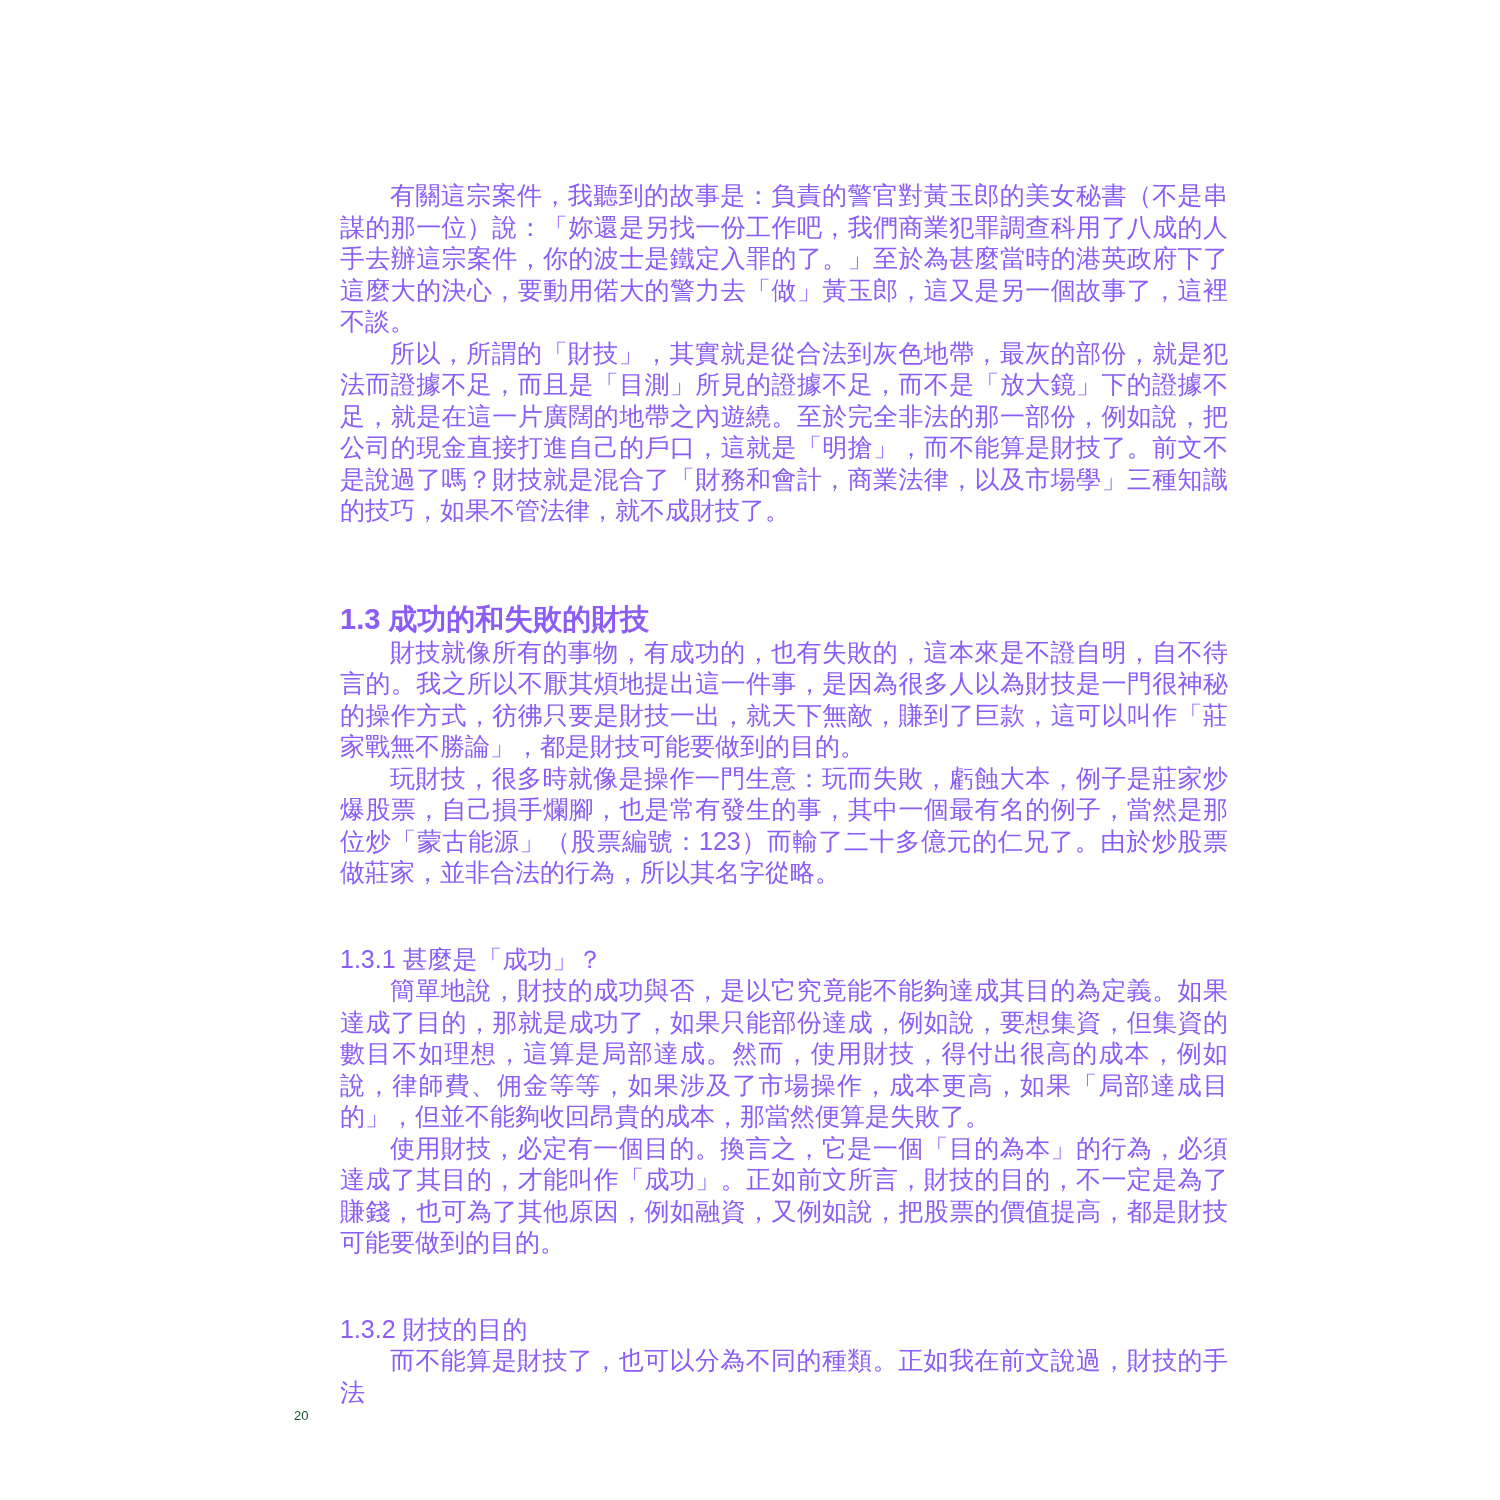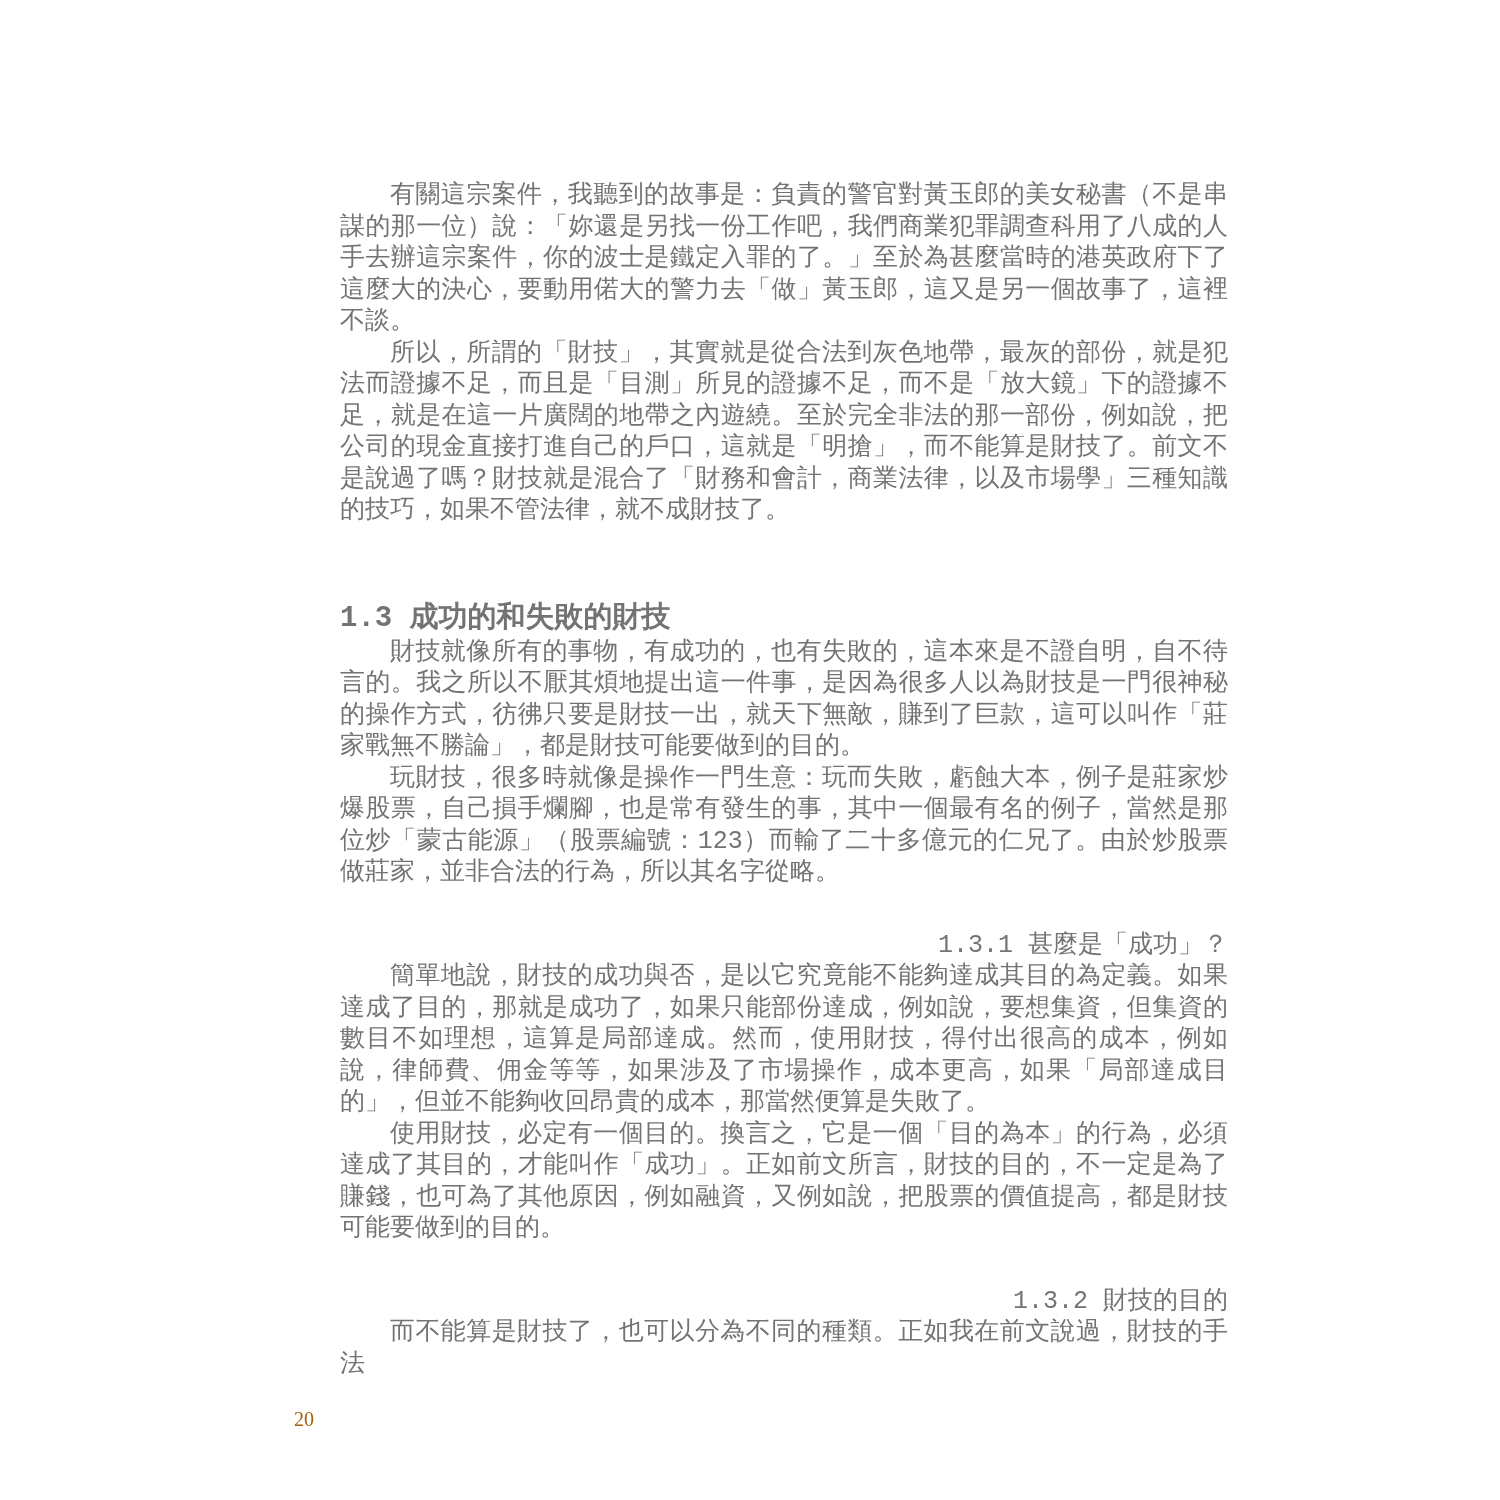--- a/index.html
+++ b/index.html
@@ -12,52 +12,52 @@
     width: 1500px;
     height: 1500px;
     background: #ffffff;
     overflow: hidden;
   }
   .text-block {
     position: absolute;
     left: 340px;
     top: 180px;
     width: 888px;
-    font-family: Liberation Mono, monospace;
+    font-family: Liberation Sans, sans-serif;
     font-size: 25px;
     line-height: 31.5px;
-    color: #737373;
+    color: #8b5cf6;
     text-align: justify;
     text-justify: inter-ideograph;
   }
   .text-block p {
     margin: 0;
     text-indent: 2em;
   }
   .text-block h2 {
     font-size: 29px;
     font-weight: bold;
     line-height: 36px;
     margin: 74px 0 0 0;
     text-align: left;
   }
   .text-block h3 {
     font-size: 25px;
     font-weight: normal;
     line-height: 31.5px;
-    margin: 41px 0 0 0;
-    text-align: right;
+    margin: 55px 0 0 0;
+    text-align: left;
   }
   .page-number {
     position: absolute;
     left: 294px;
     top: 1408px;
-    font-family: Liberation Serif, serif;
-    font-size: 20px;
-    color: #a16207;
+    font-family: Liberation Sans, sans-serif;
+    font-size: 13px;
+    color: #14532d;
   }
 </style>
 </head>
 <body>
 
 <div class="page">
   <main class="text-block">
       <p>有關這宗案件，我聽到的故事是：負責的警官對黃玉郎的美女秘書（不是串謀的那一位）說：「妳還是另找一份工作吧，我們商業犯罪調查科用了八成的人手去辦這宗案件，你的波士是鐵定入罪的了。」至於為甚麼當時的港英政府下了這麼大的決心，要動用偌大的警力去「做」黃玉郎，這又是另一個故事了，這裡不談。</p>
       <p>所以，所謂的「財技」，其實就是從合法到灰色地帶，最灰的部份，就是犯法而證據不足，而且是「目測」所見的證據不足，而不是「放大鏡」下的證據不足，就是在這一片廣闊的地帶之內遊繞。至於完全非法的那一部份，例如說，把公司的現金直接打進自己的戶口，這就是「明搶」，而不能算是財技了。前文不是說過了嗎？財技就是混合了「財務和會計，商業法律，以及市場學」三種知識的技巧，如果不管法律，就不成財技了。</p>
       <h2>1.3 成功的和失敗的財技</h2>

